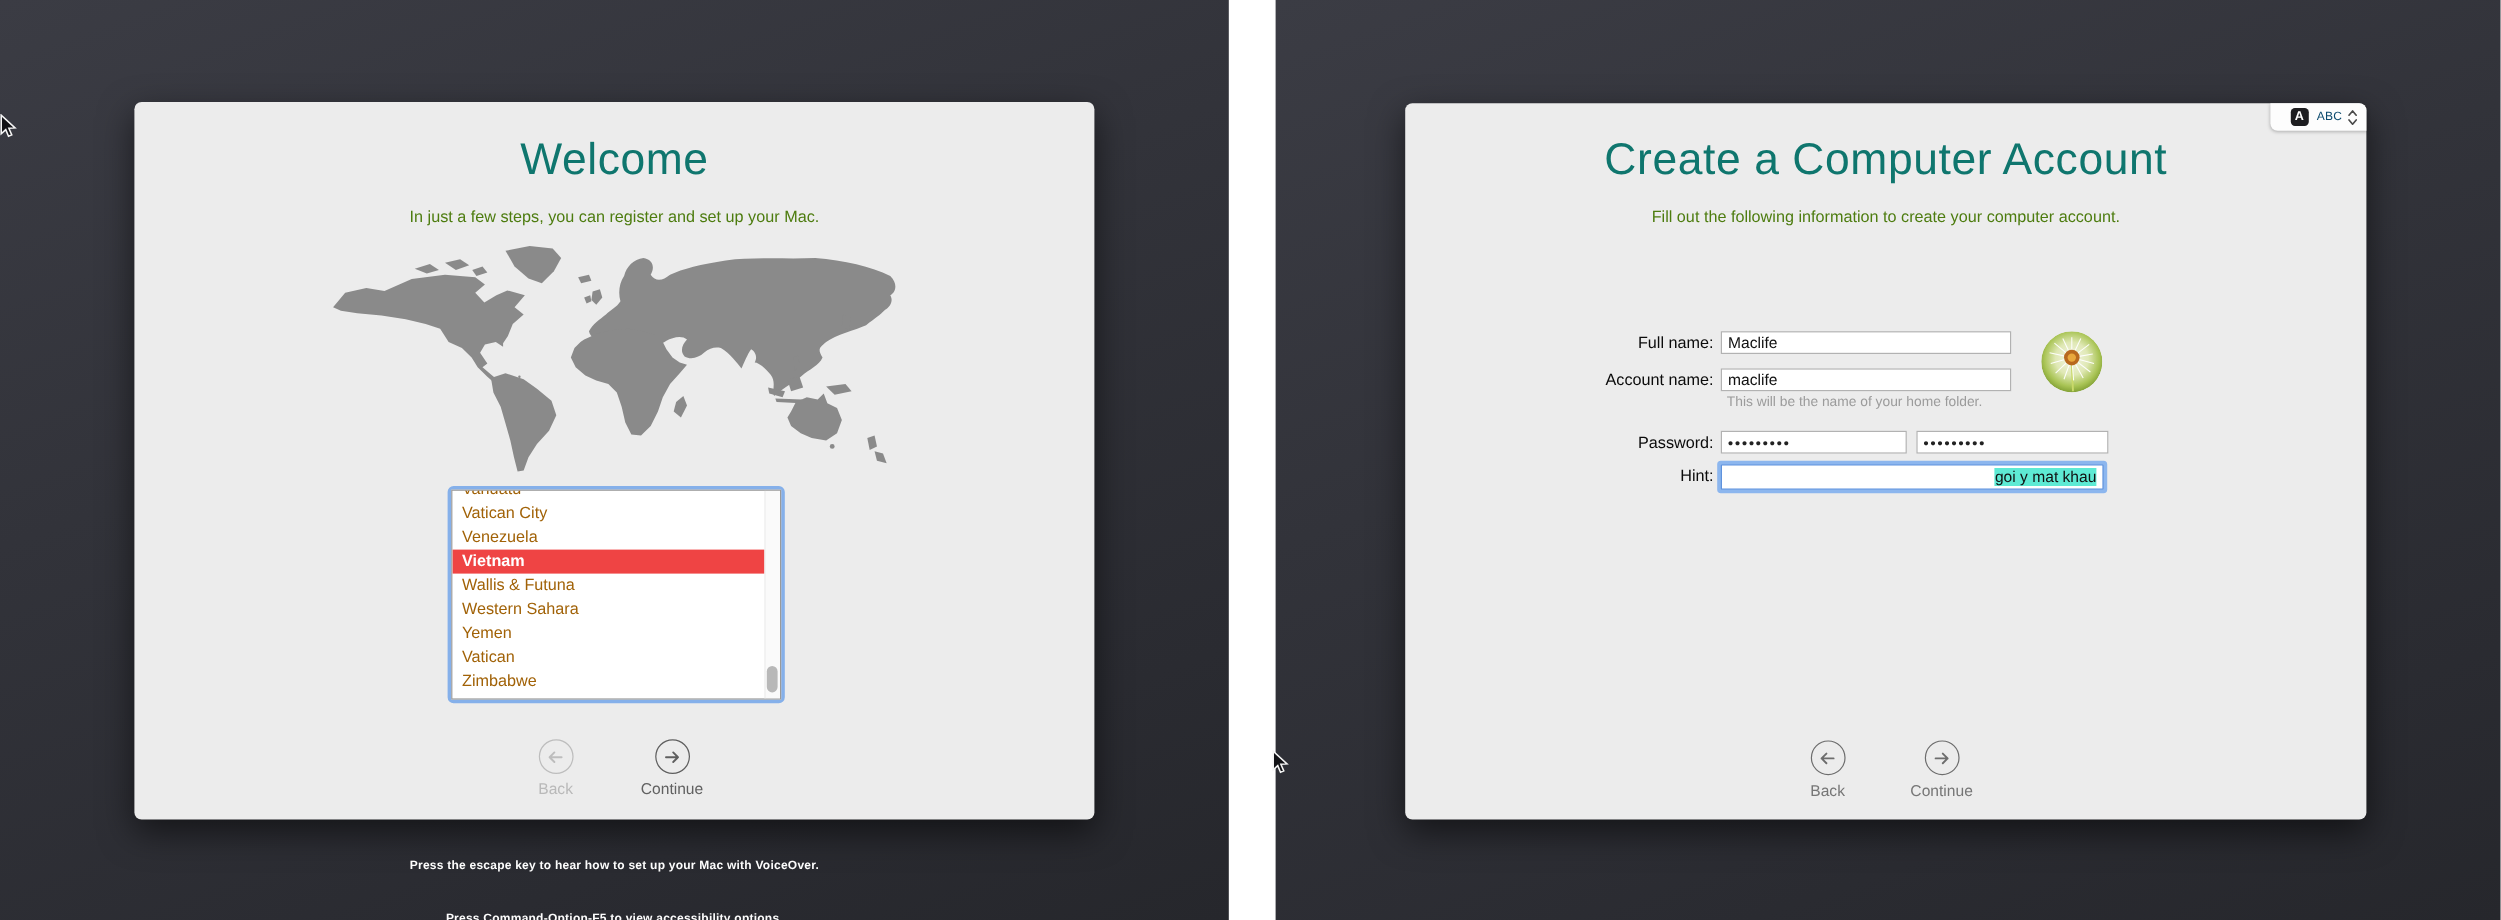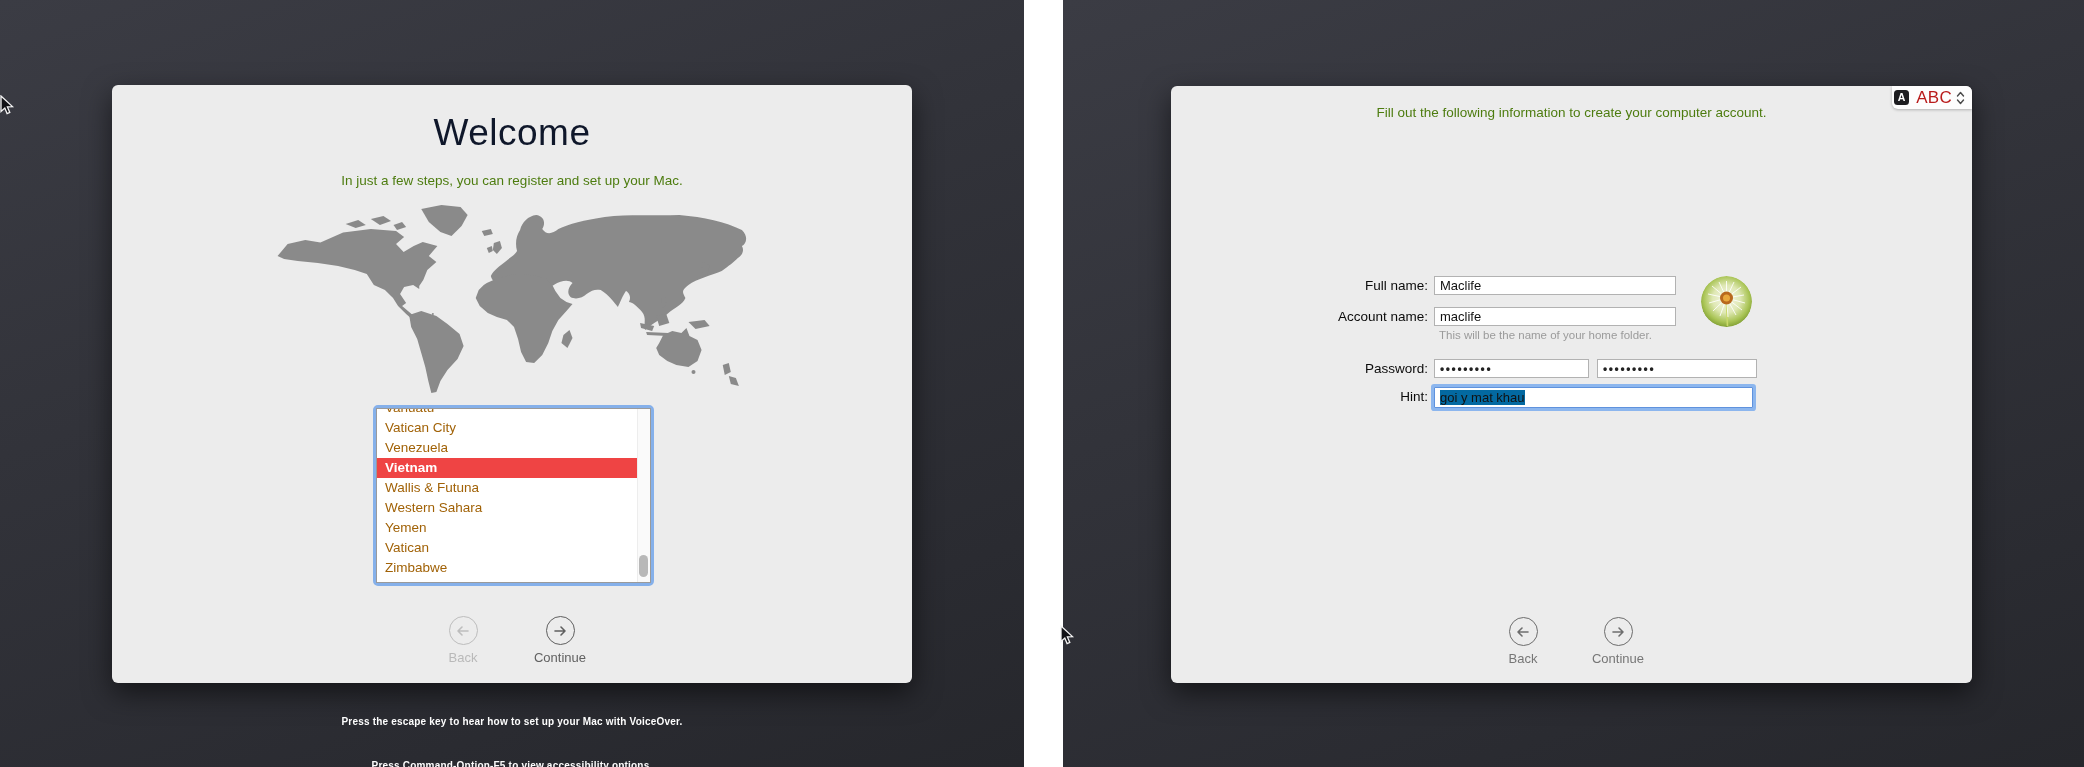--- a/index.html
+++ b/index.html
@@ -10,21 +10,21 @@
   .screenshot { position:absolute; top:0; height:767px;
     background:linear-gradient(160deg,#3b3c44 0%,#32333a 40%,#2a2b31 80%,#26272c 100%); }
   #shot-left { left:0; width:1024px; }
   #shot-right { left:1063px; width:1021px; }
 
   .panel { position:absolute; background:#ececec; border-radius:6px;
     box-shadow:0 10px 28px rgba(0,0,0,0.55); }
   #panel-welcome { left:112px; top:85px; width:800px; height:598px; }
   #panel-account { left:108px; top:86px; width:801px; height:597px; }
 
-  .big-title { text-align:center; font-size:37px; font-weight:300; color:#0f172a; letter-spacing:0.5px; }
+  .big-title { text-align:center; font-size:37px; font-weight:300; color:#0f766e; letter-spacing:0.5px; }
   #panel-welcome .big-title { margin-top:27px; }
   #panel-account .big-title { margin-top:26px; }
   .subtitle { text-align:center; font-size:13.5px; color:#4d7c0f; margin-top:19px; }
 
   
   #map-wrap { position:absolute; left:158px; top:115px; width:484px; height:200px; }
   #map-wrap svg { width:100%; height:100%; }
   .land { fill:#8a8a8a; }
 
   
@@ -65,33 +65,33 @@
   
   .form-row { position:absolute; height:19px; }
   .form-label { position:absolute; right:544px; top:0; font-size:13.5px; color:#0b0b0b;
     line-height:19px; white-space:nowrap; }
   .tfield { position:absolute; left:263px; top:0; height:19px; background:#ffffff;
     border:1px solid #b2b2b2; font-size:13px; color:#111; line-height:17px; padding:0 5px;
     font-family:inherit; }
   .helper { position:absolute; left:268px; top:243px; font-size:11.5px; color:#9b9b9b; }
   .dots { font-size:12px; font-weight:bold; letter-spacing:1.6px; color:#222; line-height:17px; }
   #hint-field { border:1px solid #5f92dd; box-shadow:0 0 0 3px #8cb6ee; border-radius:1px; }
-  #hint-selection { background:#0369a1; }
+  #hint-selection { background:#5eead4; }
 
   
   #avatar { position:absolute; left:530px; top:190px; width:51px; height:51px; border-radius:50%;
     overflow:hidden; }
 
   
   #input-source { position:absolute; top:0; right:0; width:80px; height:23px; background:#fdfdfd;
     border-radius:0 6px 0 6px; box-shadow:0 1px 3px rgba(0,0,0,0.25);
     display:flex; align-items:center; justify-content:flex-end; padding-right:7px; }
   #key-badge { width:15px; height:15px; background:#1d1d20; border-radius:3.5px; color:#fff;
     font-size:10.5px; font-weight:bold; text-align:center; line-height:15px; }
-  #input-source .src-lbl { font-size:17px; color:#b91c1c; margin:0 4px 0 7px; letter-spacing:0.3px; }
+  #input-source .src-lbl { font-size:10px; color:#0c4a6e; margin:0 4px 0 7px; letter-spacing:0.3px; }
 
   .cursor { position:absolute; }
 </style>
 </head>
 <body>
 
 <div id="canvas">
 
   <div class="screenshot" id="shot-left">
 
@@ -198,20 +198,21 @@
 
       <div id="input-source">
         <span id="key-badge">A</span>
         <span class="src-lbl">ABC</span>
         <svg width="9" height="14" viewBox="0 0 9 14" fill="none" stroke="#4a4a4a" stroke-width="1.4" stroke-linecap="round" stroke-linejoin="round">
           <path d="M1.5,5 L4.5,1.5 L7.5,5"></path>
             <path d="M1.5,9 L4.5,12.5 L7.5,9"></path>
         </svg>
       </div>
 
+      <div class="big-title">Create a Computer Account</div>
       <div class="subtitle">Fill out the following information to create your computer account.</div>
 
       <div class="form-row" style="left:0; top:221px; width:100%;">
         <span class="form-label">Account name:</span>
         <div class="tfield" style="width:242px;">
           <span>maclife</span>
         </div>
       </div>
 
       <div class="form-row" style="left:0; top:190px; width:100%;">
@@ -225,21 +226,21 @@
       <div class="form-row" style="left:0; top:273px; width:100%;">
         <span class="form-label">Password:</span>
         <div class="tfield" style="width:155px;">
           <span class="dots">•••••••••</span>
         </div>
         <div class="tfield" style="left:426px; width:160px;">
           <span class="dots">•••••••••</span>
         </div>
       </div>
 
-      <div class="form-row" style="left:0; top:301px; width:100%;">
+      <div class="form-row" style="left:0; top:301px; width:100%;text-align:right;">
         <span class="form-label">Hint:</span>
         <div class="tfield" id="hint-field" style="width:319px; height:21px; line-height:19px;">
           <span id="hint-selection">goi y mat khau</span>
         </div>
       </div>
 
       <div id="avatar">
         <svg width="51" height="51" viewBox="0 0 51 51">
           <defs>
             <radialGradient id="avbg" cx="50%" cy="45%" r="60%">

